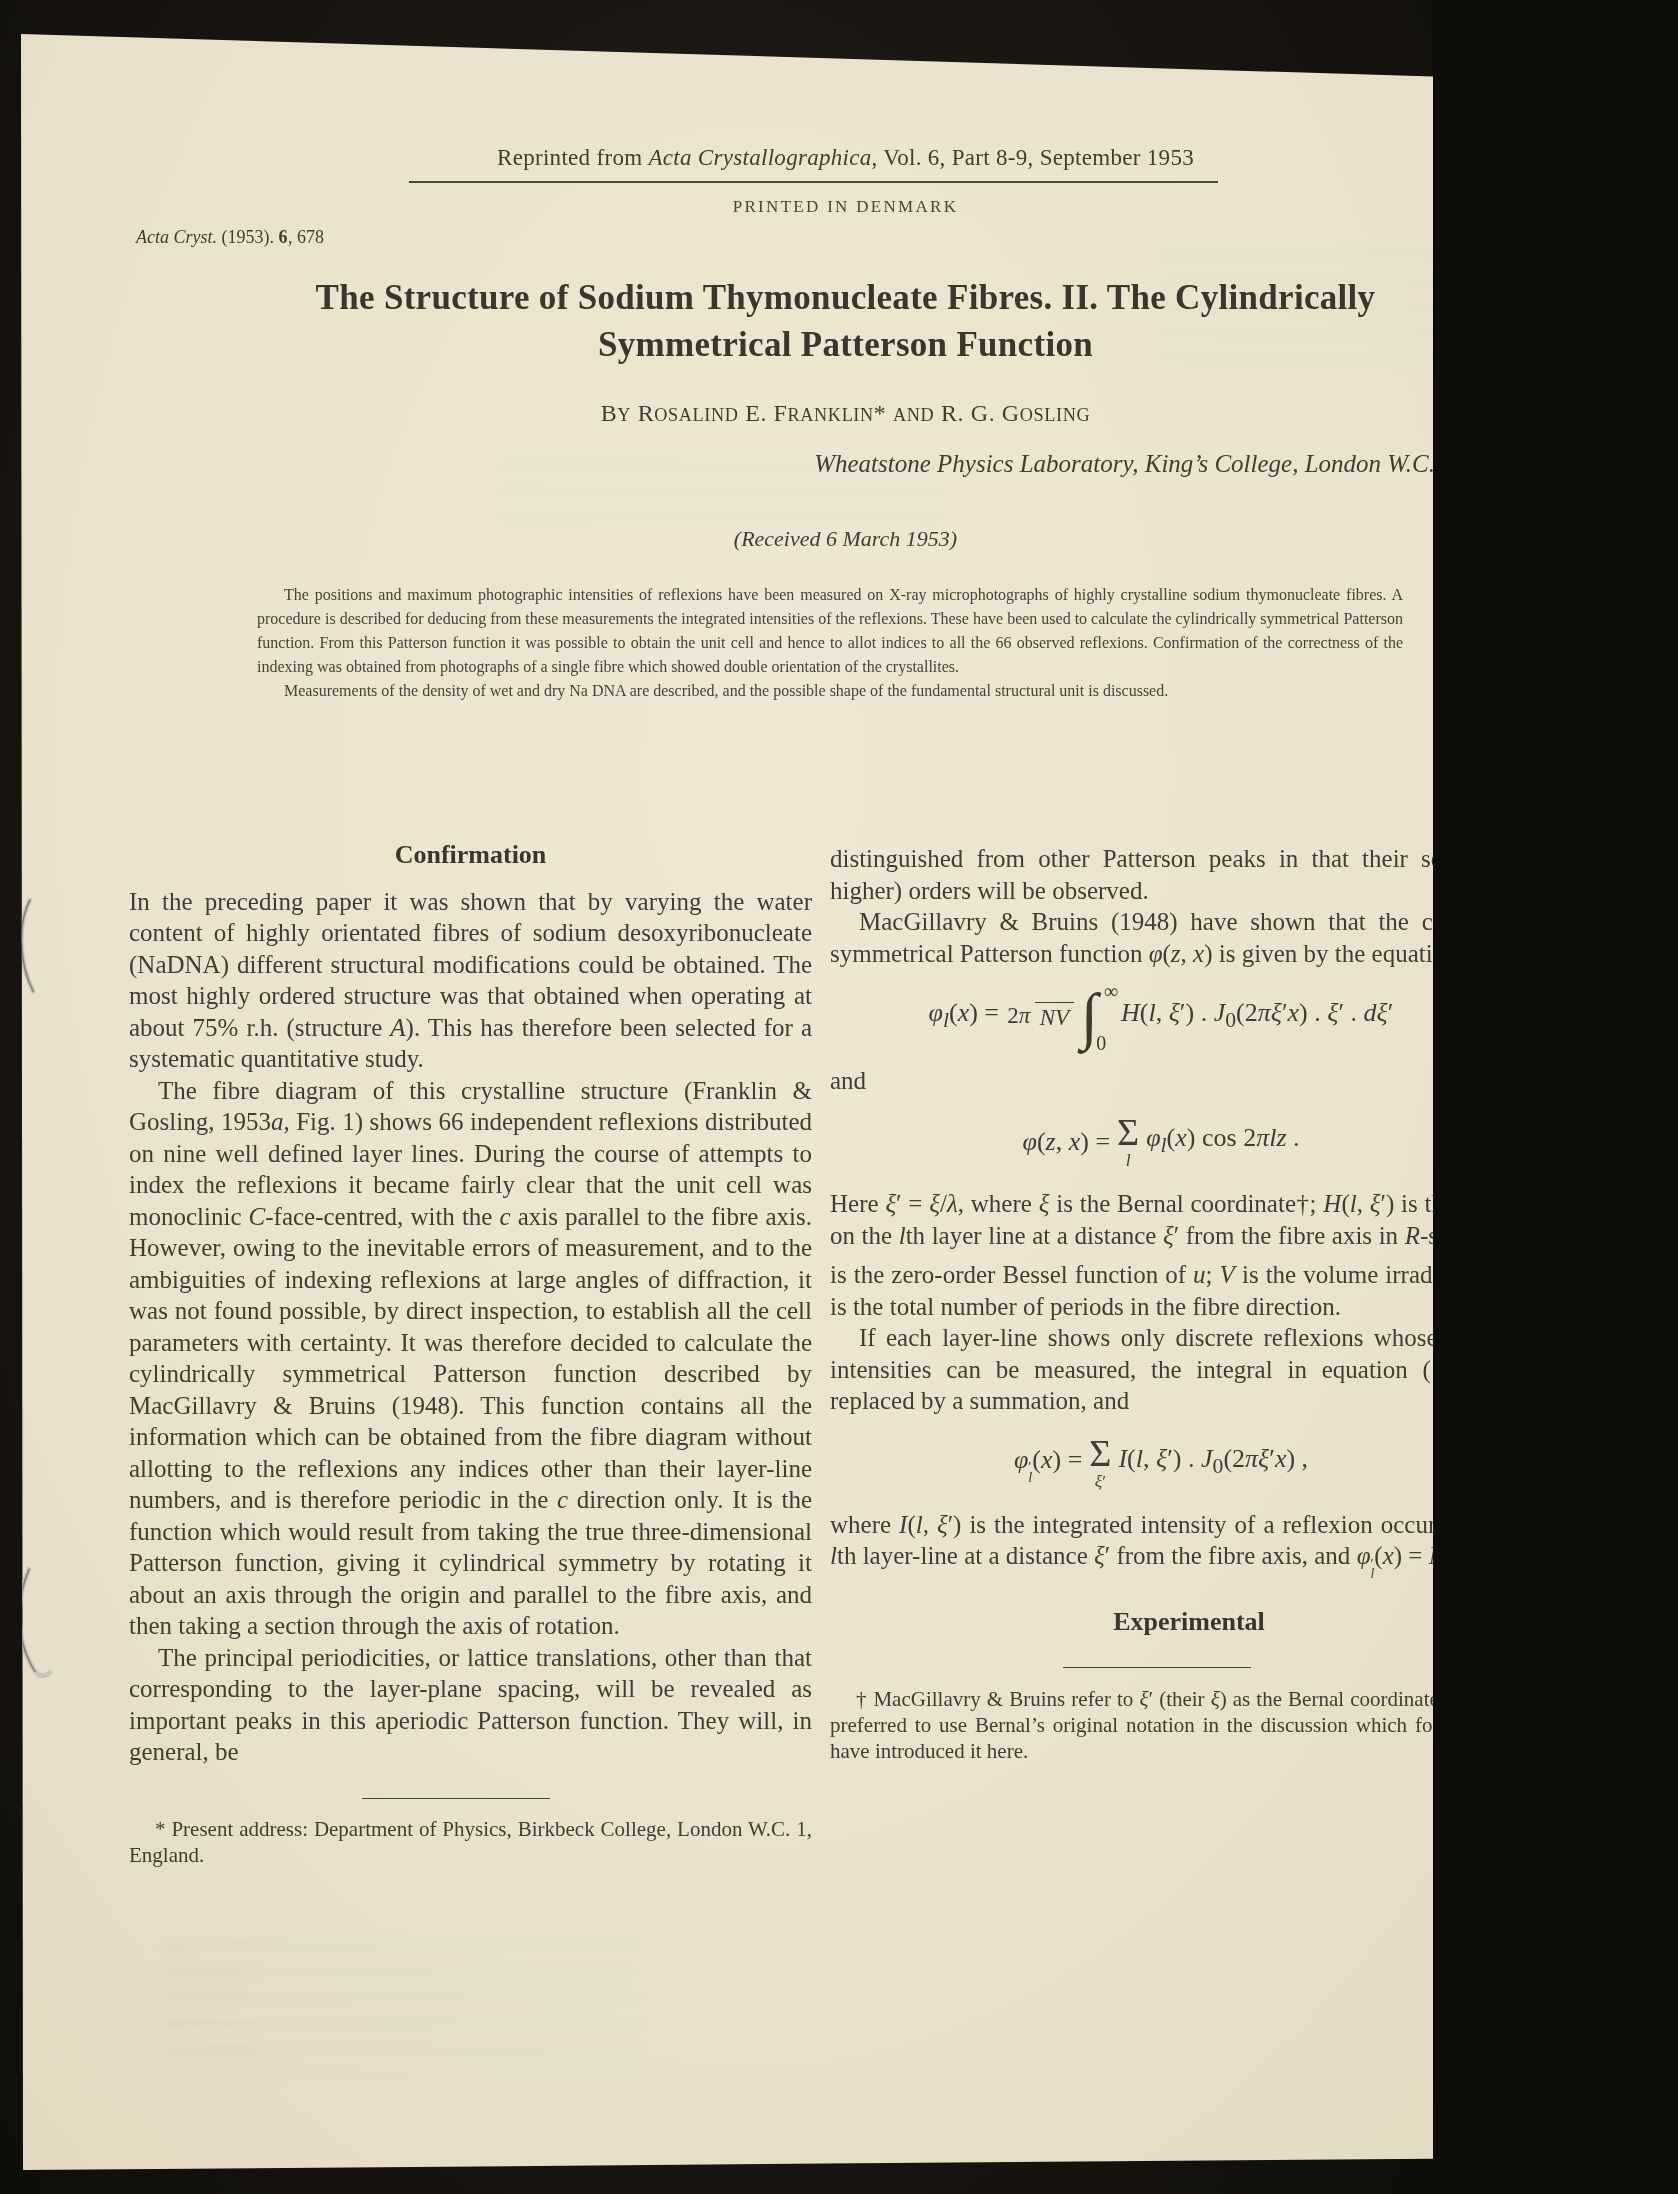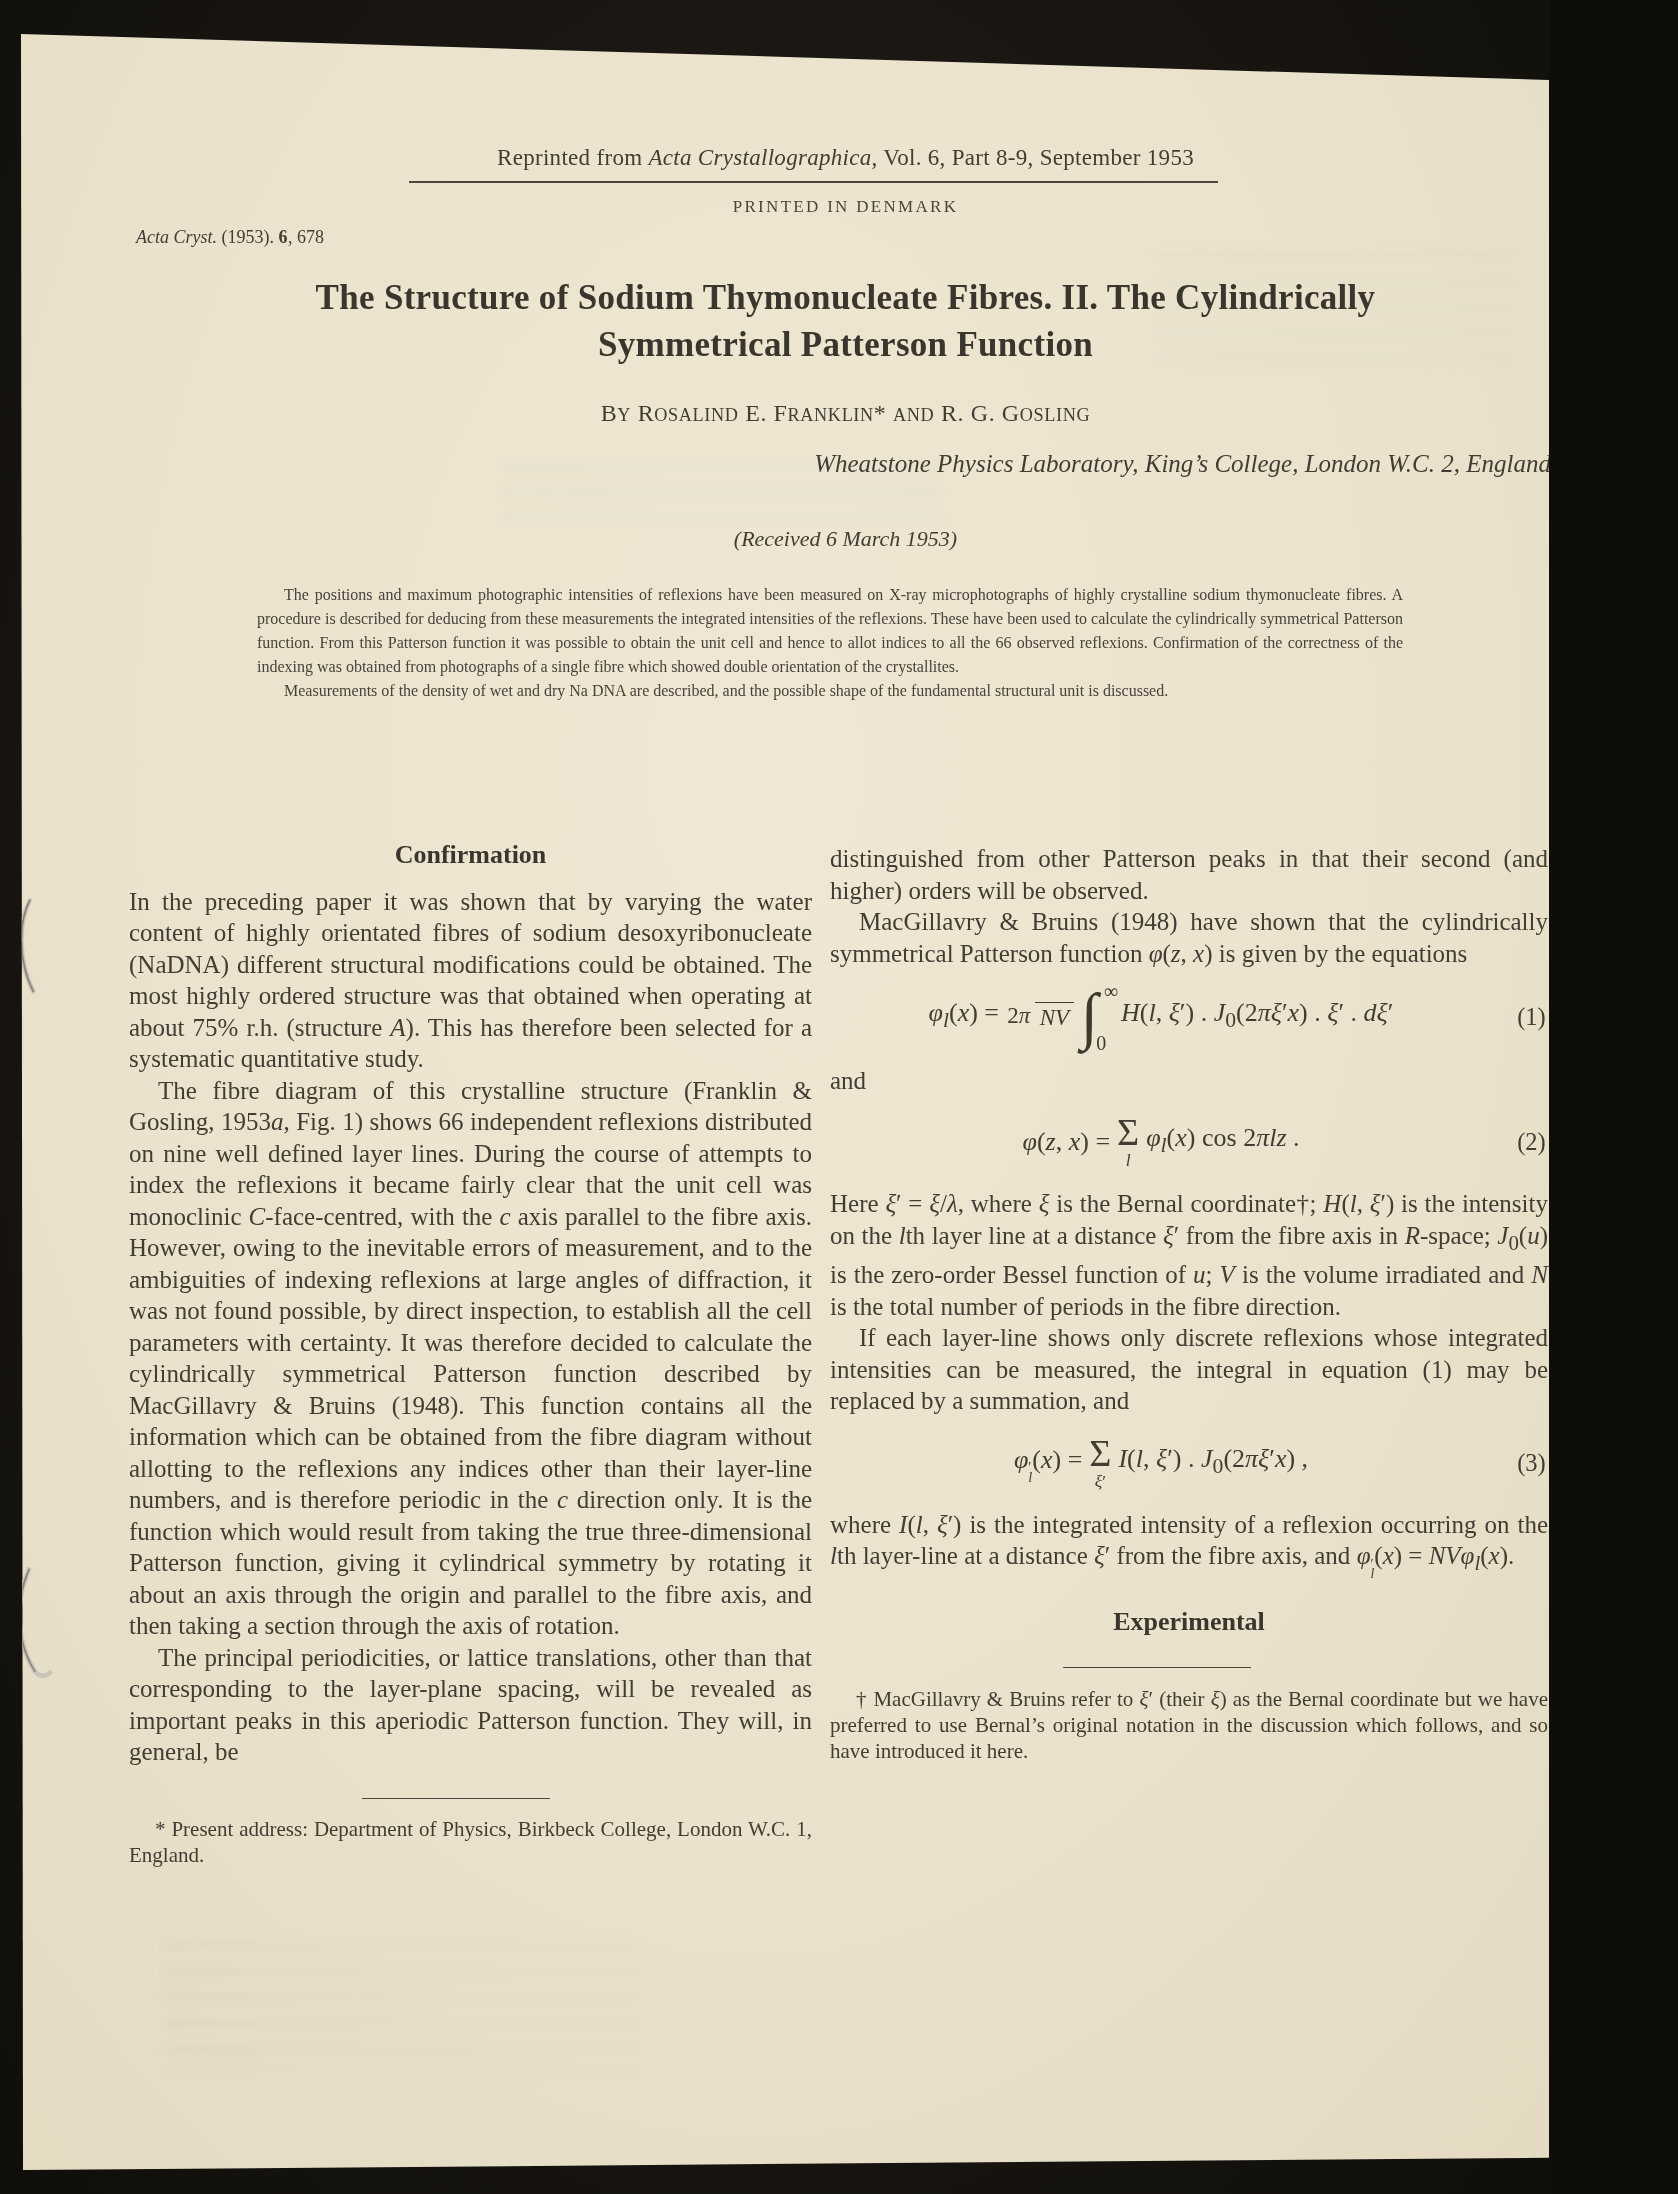--- a/index.html
+++ b/index.html
@@ -1,17 +1,17 @@
 <!DOCTYPE html>
 <html style="font-size:9.3px"><head>
 <meta charset="utf-8">
 <style>
   html,body { margin:0; padding:0; background:#0f0d0a; }
   .canvas {
-    position:relative; width:1549px; height:2194px; overflow:hidden;
+    position:relative; width:1433px; height:2194px; overflow:hidden;
     background: radial-gradient(ellipse at 50% 42%, #232019 0%, #1a1712 55%, #100e0a 100%);
     font-family:"Liberation Serif","DejaVu Serif",serif;
   }
   .page {
     position:absolute; left:0; top:0; width:1679px; height:2194px;
     background: radial-gradient(ellipse at 45% 35%, #efe7d3 0%, #eae2cc 52%, #e2d8c0 100%);
     clip-path: polygon(21px 34px, 1616px 82px, 1657px 2157px, 23px 2170px);
   }
   .content { position:absolute; left:0; top:0; width:1679px; height:2194px; color:#423c33; }
 

